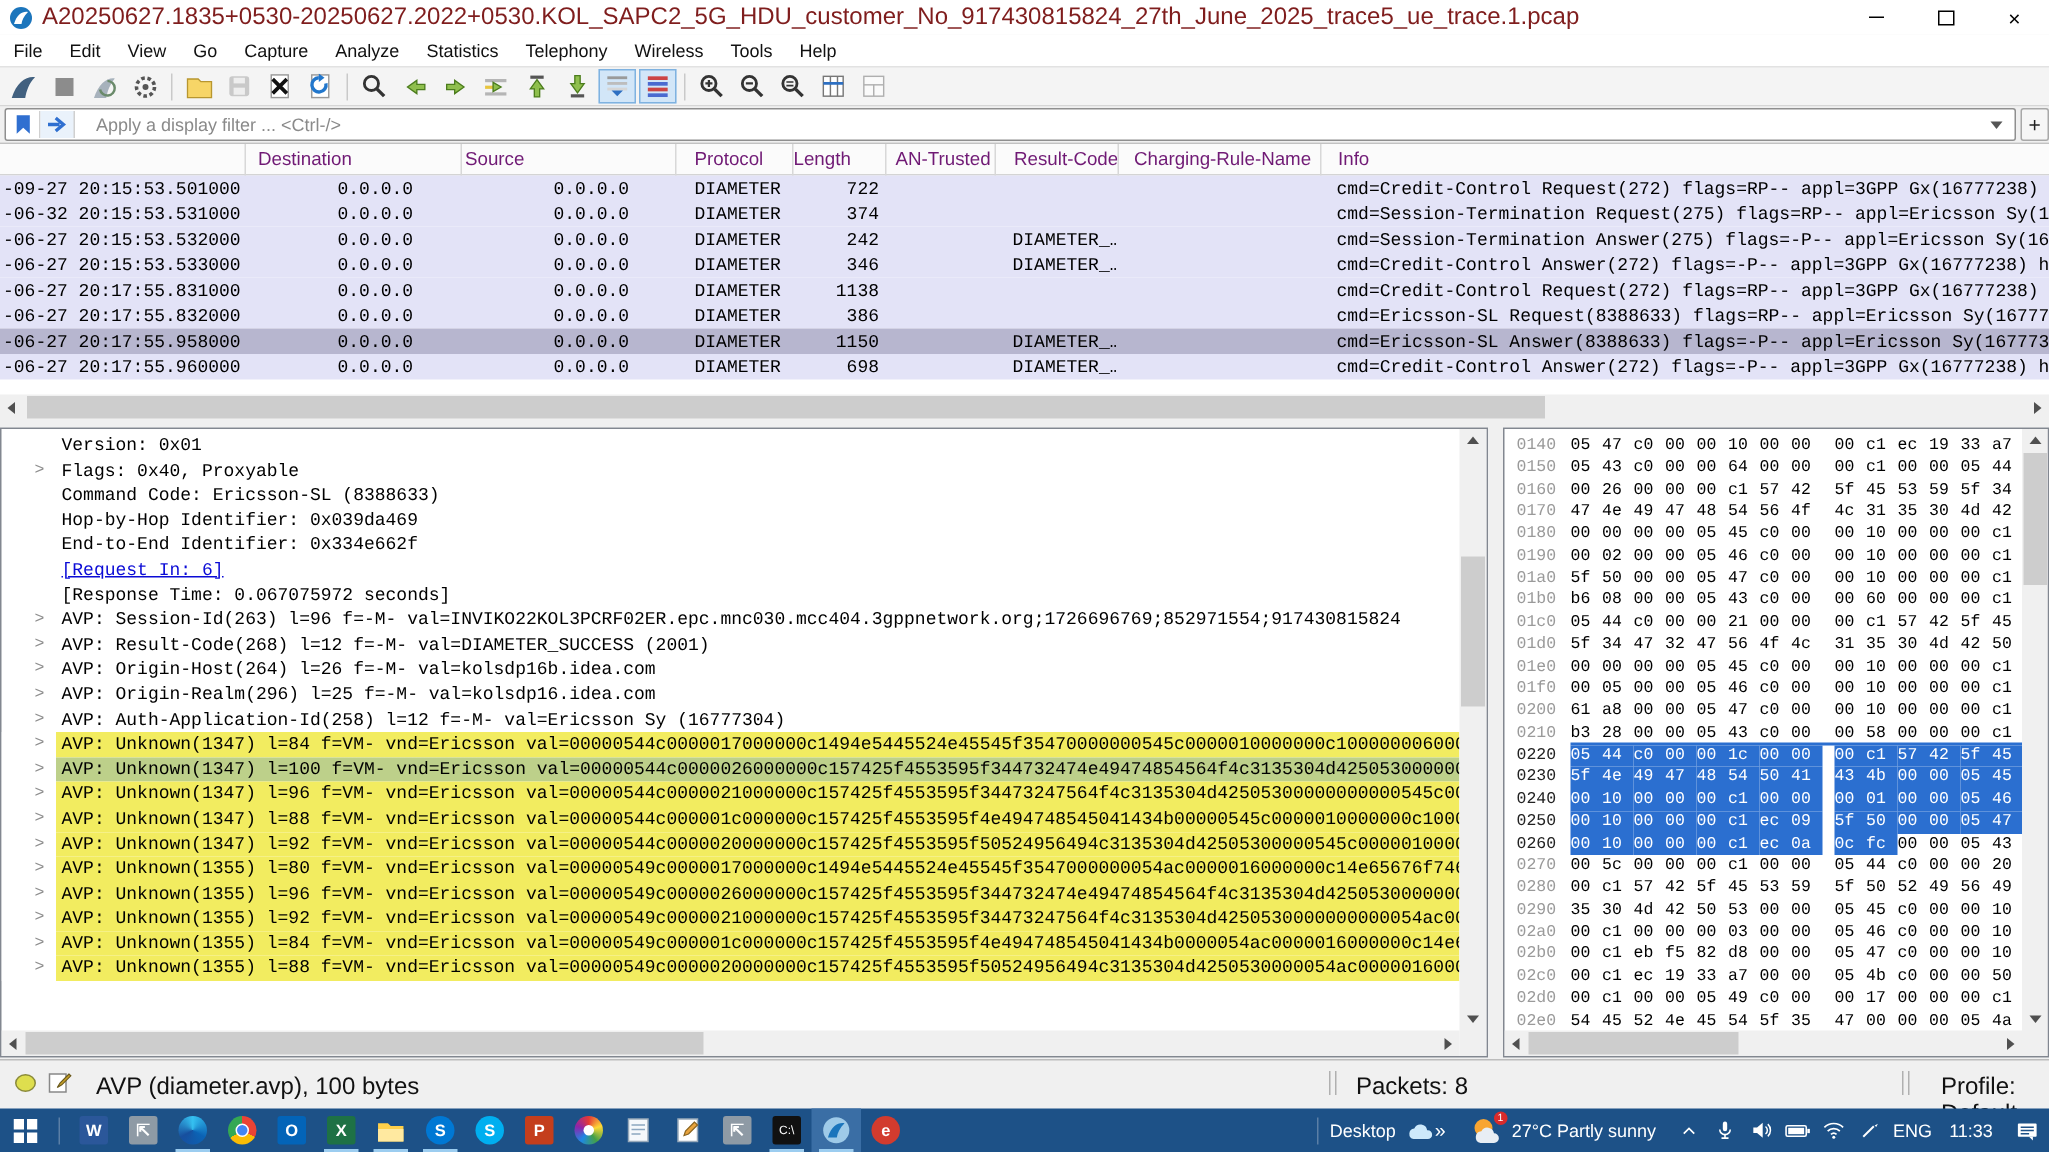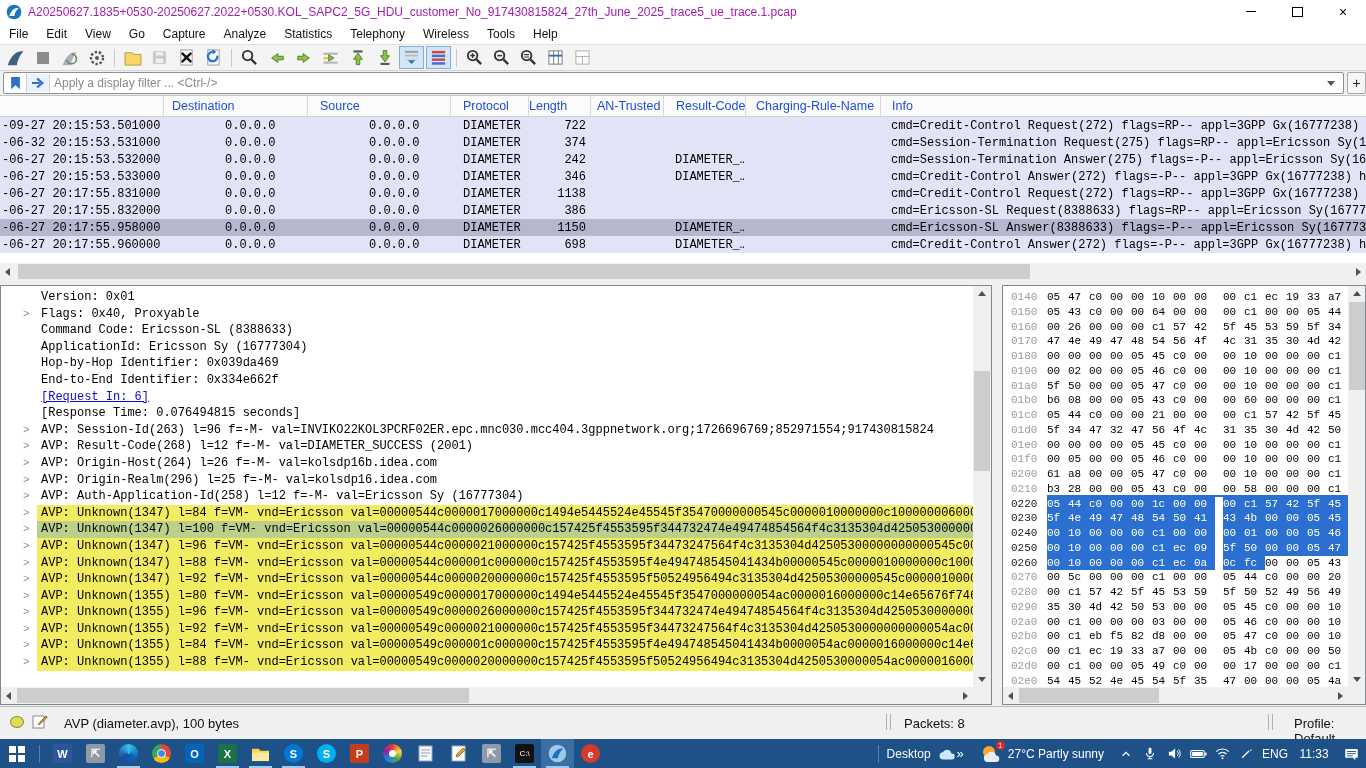--- a/index.html
+++ b/index.html
@@ -1,66 +1,66 @@
 <!DOCTYPE html>
 <html><head>
 <meta charset="utf-8">
 <style>
   html,body{margin:0;padding:0;width:1366px;height:768px;overflow:hidden;
     font-family:"Liberation Sans",sans-serif;background:#f0f0f0;position:relative}
   .abs{position:absolute}
   svg{display:block}
   
   #titlebar{left:0;top:0;width:1366px;height:23px;background:#fff;display:flex;align-items:center}
-  #title-text{font-size:12px;color:#a21caf;margin-left:6px;white-space:nowrap}
+  #title-text{font-size:16px;color:#7f1d1d;margin-left:6px;white-space:nowrap}
   #win-controls{position:absolute;right:0;top:0;height:23px;display:flex}
   .winbtn{width:46px;height:23px;display:flex;align-items:center;justify-content:center;color:#000}
   .mini-bar{width:10px;height:1px;background:#000}
   .max-box{width:9px;height:8px;border:1px solid #000}
   .close-x{font-size:14px;line-height:14px}
   
   #menubar{left:0;top:23px;width:1366px;height:21px;background:#fff;display:flex;align-items:center;font-size:12px;color:#111}
   .menu-item{padding:0 9px;height:21px;display:flex;align-items:center}
   
   #toolbar{left:0;top:44px;width:1366px;height:27px;background:#f4f4f4;border-top:1px solid #e2e2e2;
     border-bottom:1px solid #d6d6d6;display:flex;align-items:center;padding-left:2px;box-sizing:border-box}
   .tbtn{width:25px;height:23px;display:flex;align-items:center;justify-content:center;margin:0 1px}
   .tbtn.hl{background:#d2e6f8;border:1px solid #7fb2e0;box-sizing:border-box}
   .tsep{width:1px;height:18px;background:#c9c9c9;margin:0 4px}
   
   #filterbar{left:0;top:71px;width:1366px;height:24px;background:#f0f0f0;display:flex;align-items:center}
   #filter-field{margin-left:3px;width:1340px;height:20px;background:#fff;border:1px solid #8f8f8f;
     border-radius:2px;display:flex;align-items:center;position:relative}
   .fbtn{width:22px;height:18px;display:flex;align-items:center;justify-content:center;border-right:1px solid #d0d0d0}
-  #filter-input{flex:1;border:none;outline:none;font-size:12px;color:#222;padding-left:4px;font-family:"Liberation Sans",sans-serif;background:transparent}
+  #filter-input{flex:1;border:none;outline:none;font-size:12px;color:#222;padding-left:14px;font-family:"Liberation Sans",sans-serif;background:transparent}
   #filter-input::placeholder{color:#8a8a8a;opacity:1}
   #filter-caret{width:0;height:0;border-left:4px solid transparent;border-right:4px solid transparent;
     border-top:5px solid #555;margin-right:8px}
   #filter-add{width:17px;height:20px;border:1px solid #a8a8a8;border-radius:2px;background:#f6f6f6;
     margin-left:3px;display:flex;align-items:center;justify-content:center;font-size:14px;color:#222}
   
   #packetlist{left:0;top:95px;width:1366px;height:168px;background:#fff;border-top:1px solid #c2c2c2;overflow:hidden}
   #pl-head{display:flex;height:21px;background:#fbfbfb;border-bottom:1px solid #d4d4d4;
-    font-size:12.5px;color:#1d4ed8;align-items:center;box-sizing:border-box}
+    font-size:12.5px;color:#701a75;align-items:center;box-sizing:border-box}
   .hc{height:21px;display:flex;align-items:center;box-sizing:border-box;border-left:1px solid #d8d8d8;overflow:hidden;white-space:nowrap}
   .hc:first-child{border-left:none}
   .pl-row{display:flex;height:17px;background:#e3e3f7;font-family:"Liberation Mono","DejaVu Sans Mono",monospace;
     font-size:12px;color:#000;align-items:center;white-space:nowrap}
   .pl-row.sel{background:#b7b6cf}
   .plc{display:block;box-sizing:border-box;overflow:hidden;white-space:pre}
   .c-time{width:163px;padding-left:2px}
   .c-dest{width:144px;padding-left:62px}
   .c-src{width:143px;padding-left:62px}
   .c-proto{width:78px;padding-left:13px}
   .c-len{width:62px;text-align:right;padding-right:4px}
   .c-an{width:73px;padding-left:6px}
   .c-rc{width:82px;padding-left:12px}
   .c-crn{width:135px;padding-left:10px}
   .c-info{flex:1;padding-left:11px}
-  #pl-head .c-dest{padding-left:8px}#pl-head .c-src{padding-left:12px}#pl-head .c-proto{padding-left:12px}
+  #pl-head .c-dest{padding-left:8px}#pl-head .c-src{padding-left:2px}#pl-head .c-proto{padding-left:12px}
   #pl-head .c-len{text-align:left;padding-right:0}#pl-head .c-an{padding-left:6px}
   #pl-head .c-rc{padding-left:12px}#pl-head .c-crn{padding-left:10px}#pl-head .c-info{padding-left:11px}
   
   .sbar{background:#f0f0f0;position:absolute}
   .sb-th{background:#cdcdcd;position:absolute}
   .arr{position:absolute;width:0;height:0}
   .a-l{border-top:4px solid transparent;border-bottom:4px solid transparent;border-right:5px solid #505050}
   .a-r{border-top:4px solid transparent;border-bottom:4px solid transparent;border-left:5px solid #505050}
   .a-u{border-left:4px solid transparent;border-right:4px solid transparent;border-bottom:5px solid #505050}
   .a-d{border-left:4px solid transparent;border-right:4px solid transparent;border-top:5px solid #505050}
@@ -79,21 +79,21 @@
   .hx-row{display:flex;height:14.75px;line-height:14.75px;font-family:"Liberation Mono","DejaVu Sans Mono",monospace;
     font-size:11px;padding-left:8px;white-space:pre}
   .hx-off{width:38px;color:#9a9a9a}
   .hx-row.selrow .hx-off{color:#222}
   .hx-bytes{display:flex}
   .hx-bytes.ub{border-bottom:2px solid #2b6fd0}
   .hx-b{width:21px;color:#000}
   .hx-b.g{margin-left:8px}
   .hx-b.hl{background:#2b6fd0;color:#fff}
   
-  #statusbar{left:0;top:706px;width:1366px;height:33px;background:#f0f0f0;border-top:1px solid #bcbcbc;font-size:13px;color:#111}
+  #statusbar{left:0;top:706px;width:1366px;height:33px;background:#f0f0f0;border-top:1px solid #bcbcbc;font-size:16px;color:#111}
   #expert-dot{position:absolute;left:10px;top:9px;width:14px;height:12px;border-radius:50%;
     background:#dede4e;border:1px solid #8a8a3a;box-sizing:border-box}
   #status-msg{position:absolute;left:64px;top:9px}
   #status-packets{position:absolute;left:904px;top:9px}
   #status-profile{position:absolute;left:1294px;top:9px}
   .ssep{position:absolute;top:7px;width:1px;height:16px;background:#b0b0b0}
   
   #taskbar{left:0;top:739px;width:1366px;height:29px;background:#1d5187;display:flex;align-items:center;color:#fff}
   .tk-cell{width:33px;height:29px;display:flex;align-items:center;justify-content:center;position:relative;flex:none}
   .tk-run:after{content:"";position:absolute;left:5px;right:5px;bottom:0;height:2px;background:#9ccdf0}
@@ -408,25 +408,24 @@
   <div class="arr a-l" style="left:5px;top:5px"></div>
   <div class="arr a-r" style="right:5px;top:5px"></div>
   <div class="sb-th" style="left:18px;top:1px;width:1012px;height:15px"></div>
 </div>
 
 <div class="abs" id="detailpane">
   <div id="dt-lines">
       <div class="dt-line plain"><span class="dt-text">Version: 0x01</span></div>
       <div class="dt-line plain"><span class="dt-arrow">&gt;</span><span class="dt-text">Flags: 0x40, Proxyable</span></div>
       <div class="dt-line plain"><span class="dt-text">Command Code: Ericsson-SL (8388633)</span></div>
-      <div class="dt-line plain"><span class="dt-text">ApplicationId: Ericsson Sy (16777304)</span></div>
       <div class="dt-line plain"><span class="dt-text">Hop-by-Hop Identifier: 0x039da469</span></div>
       <div class="dt-line plain"><span class="dt-text">End-to-End Identifier: 0x334e662f</span></div>
       <div class="dt-line link"><span class="dt-text">[Request In: 6]</span></div>
-      <div class="dt-line plain"><span class="dt-text">[Response Time: 0.076494815 seconds]</span></div>
+      <div class="dt-line plain"><span class="dt-text">[Response Time: 0.067075972 seconds]</span></div>
       <div class="dt-line plain"><span class="dt-arrow">&gt;</span><span class="dt-text">AVP: Session-Id(263) l=96 f=-M- val=INVIKO22KOL3PCRF02ER.epc.mnc030.mcc404.3gppnetwork.org;1726696769;852971554;917430815824</span></div>
       <div class="dt-line plain"><span class="dt-arrow">&gt;</span><span class="dt-text">AVP: Result-Code(268) l=12 f=-M- val=DIAMETER_SUCCESS (2001)</span></div>
       <div class="dt-line plain"><span class="dt-arrow">&gt;</span><span class="dt-text">AVP: Origin-Host(264) l=26 f=-M- val=kolsdp16b.idea.com</span></div>
       <div class="dt-line plain"><span class="dt-arrow">&gt;</span><span class="dt-text">AVP: Origin-Realm(296) l=25 f=-M- val=kolsdp16.idea.com</span></div>
       <div class="dt-line plain"><span class="dt-arrow">&gt;</span><span class="dt-text">AVP: Auth-Application-Id(258) l=12 f=-M- val=Ericsson Sy (16777304)</span></div>
       <div class="dt-line yellow"><span class="dt-arrow">&gt;</span><span class="dt-text">AVP: Unknown(1347) l=84 f=VM- vnd=Ericsson val=00000544c0000017000000c1494e5445524e45545f35470000000545c0000010000000c1000000060000054</span></div>
       <div class="dt-line selected"><span class="dt-arrow">&gt;</span><span class="dt-text">AVP: Unknown(1347) l=100 f=VM- vnd=Ericsson val=00000544c0000026000000c157425f4553595f344732474e49474854564f4c3135304d4250530000000005</span></div>
       <div class="dt-line yellow"><span class="dt-arrow">&gt;</span><span class="dt-text">AVP: Unknown(1347) l=96 f=VM- vnd=Ericsson val=00000544c0000021000000c157425f4553595f34473247564f4c3135304d42505300000000000545c00000</span></div>
       <div class="dt-line yellow"><span class="dt-arrow">&gt;</span><span class="dt-text">AVP: Unknown(1347) l=88 f=VM- vnd=Ericsson val=00000544c000001c000000c157425f4553595f4e494748545041434b00000545c0000010000000c1000000</span></div>
       <div class="dt-line yellow"><span class="dt-arrow">&gt;</span><span class="dt-text">AVP: Unknown(1347) l=92 f=VM- vnd=Ericsson val=00000544c0000020000000c157425f4553595f50524956494c3135304d42505300000545c0000010000000</span></div>

